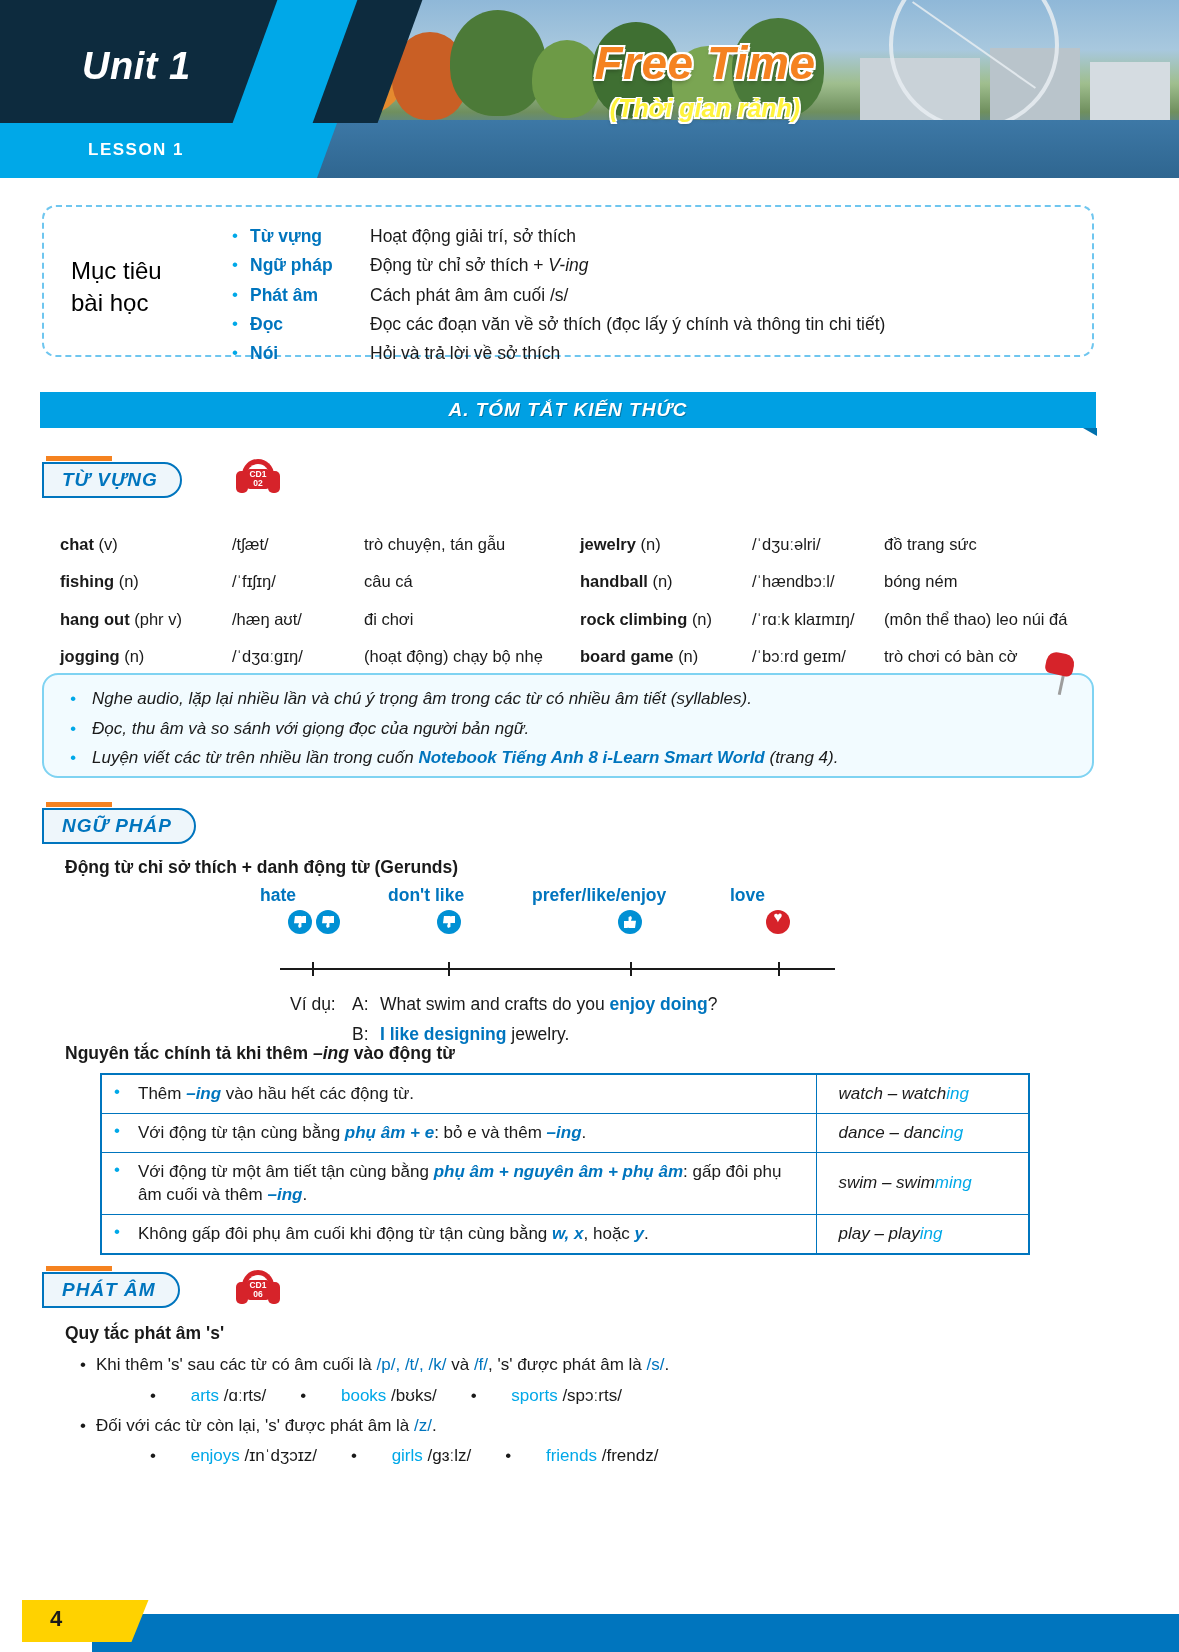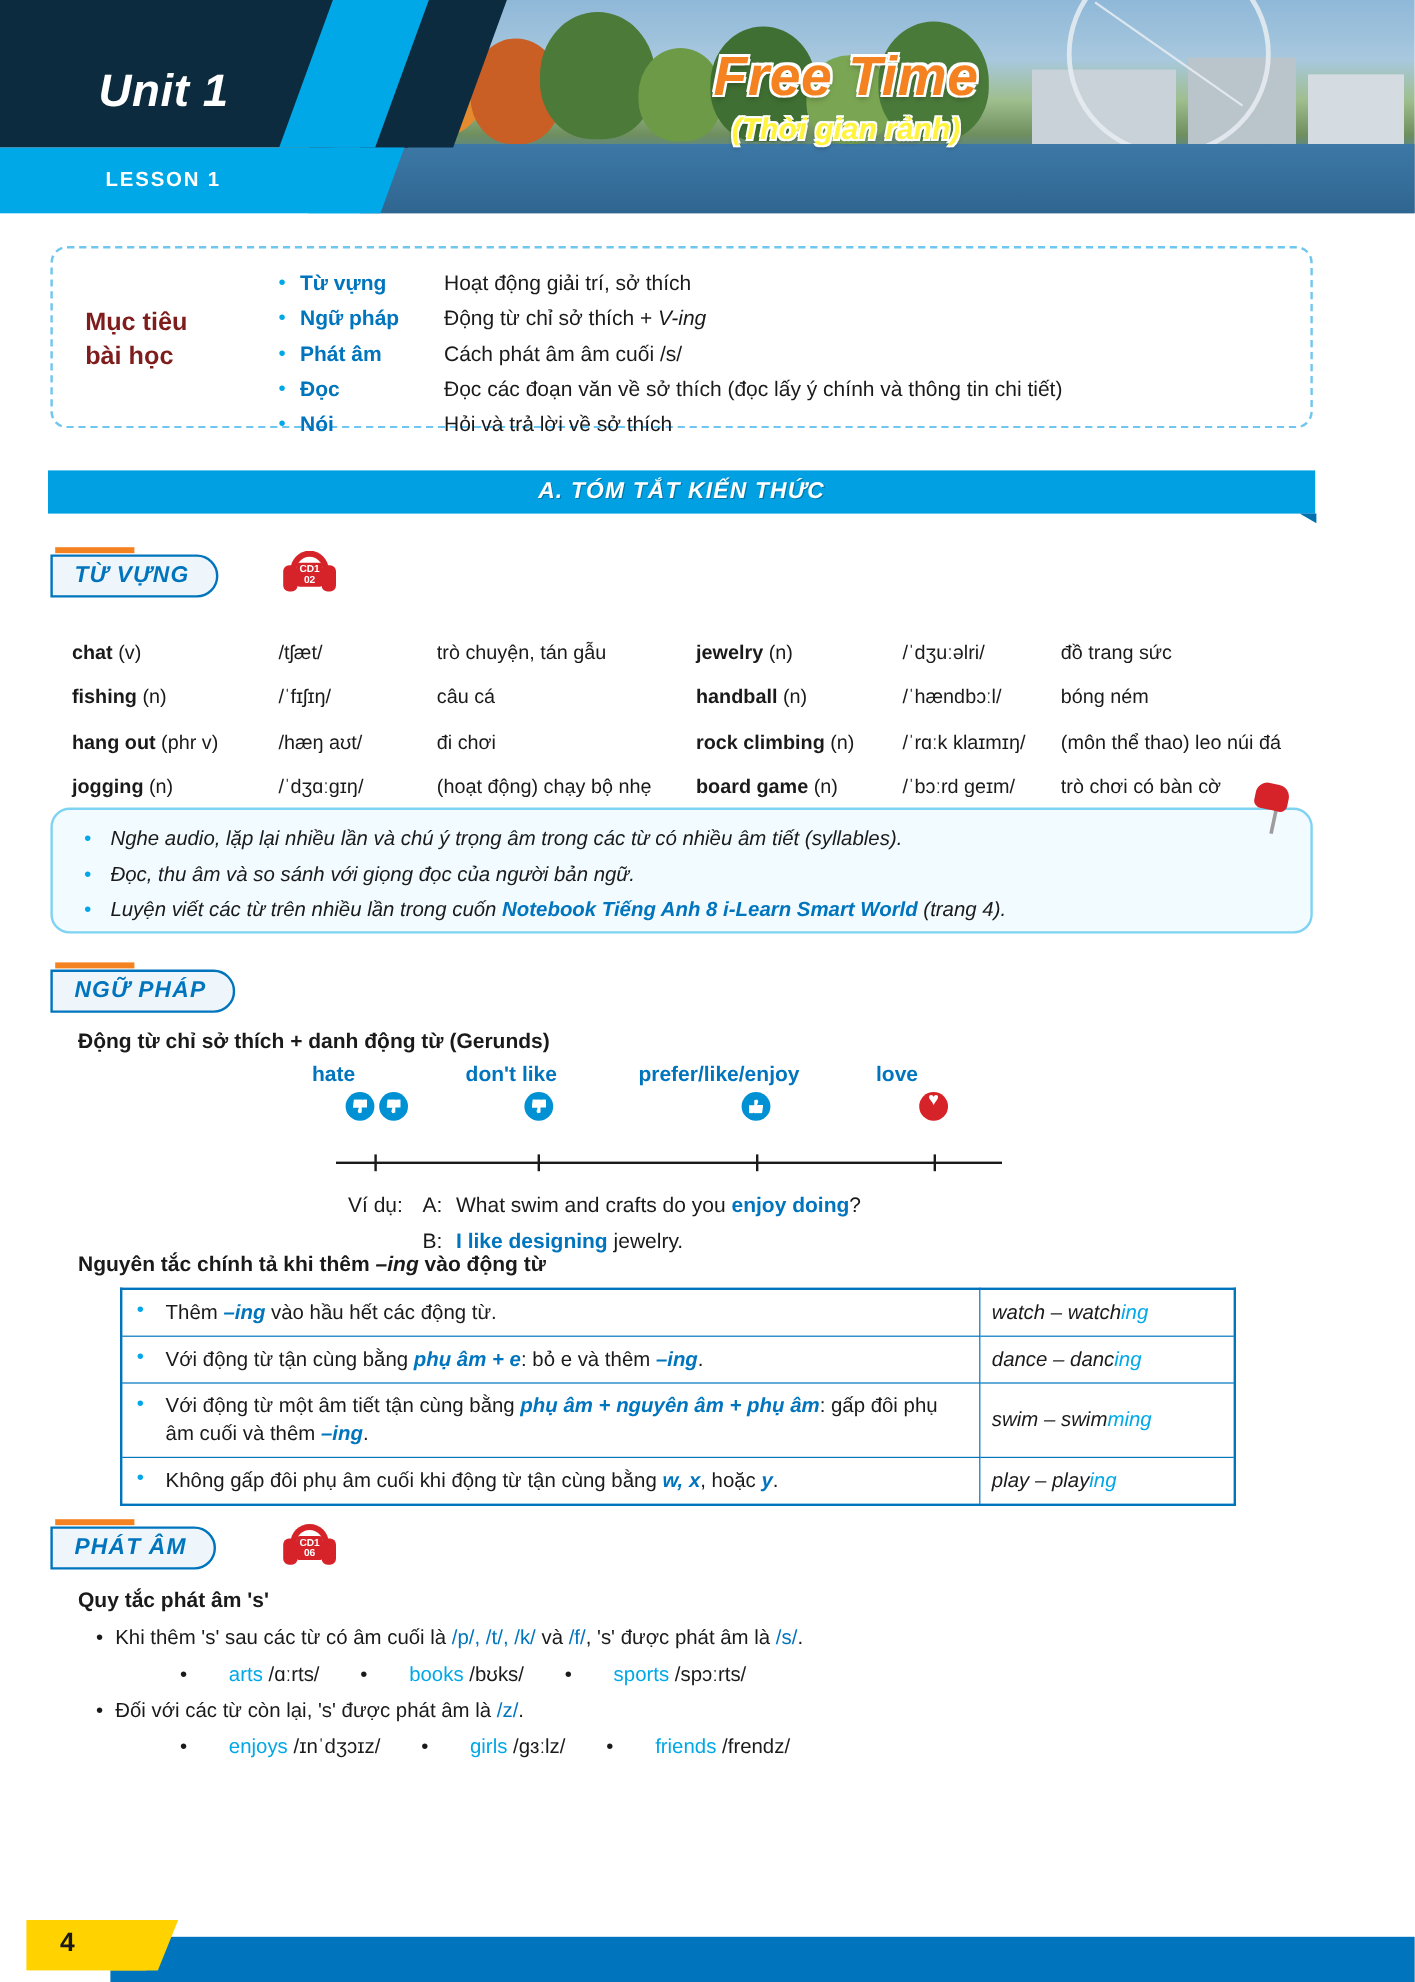--- a/index.html
+++ b/index.html
@@ -68,21 +68,21 @@
   .header-dark:after {
     content: "";
     position: absolute;
     right: -60px; top: 0;
     width: 120px; height: 123px;
     background: #0d2b3e;
     transform: skewX(-20deg);
   }
   .unit-label {
     position: absolute;
-    left: 82px; top: 55px;
+    left: 82px; top: 45px;
     color: #ffffff;
     font-size: 38px;
     font-weight: bold;
     font-style: italic;
     letter-spacing: .5px;
     z-index: 5;
   }
   .lesson-bar {
     position: absolute;
     left: 0; top: 123px;
@@ -155,23 +155,23 @@
     left: 42px; top: 205px;
     width: 1052px; height: 152px;
     border: 2px dashed #6fc6ef;
     border-radius: 14px;
     background: #ffffff;
   }
   .obj-title {
     position: absolute;
     left: 27px; top: 48px;
     width: 140px;
-    color: #7f1d1d;
-    font-size: 21px;
-    font-weight: bold;
+    color: #000000;
+    font-size: 24px;
+    font-weight: normal;
     line-height: 1.35;
   }
   .obj-list {
     position: absolute;
     left: 188px; top: 16px;
     right: 14px;
   }
   .obj-row {
     display: flex;
     align-items: flex-start;
@@ -444,21 +444,21 @@
   }
   .spell-table td {
     border: 1.5px solid #0075be;
     padding: 7px 12px;
     vertical-align: middle;
   }
   .spell-table td.left { width: 715px; }
   .spell-table td.right {
     font-style: italic;
     text-align: left;
-    padding-left: 10px;
+    padding-left: 22px;
   }
   .st-row { display: flex; align-items: flex-start; }
   .st-bullet { color: #00a8e8; width: 24px; flex: 0 0 24px; }
   .st-text { flex: 1; line-height: 1.4; }
   .st-text i { font-style: italic; color: #0075be; font-weight: bold; }
   .ing { color: #00a8e8; }
 
   
   .pron-head {
     position: absolute;

